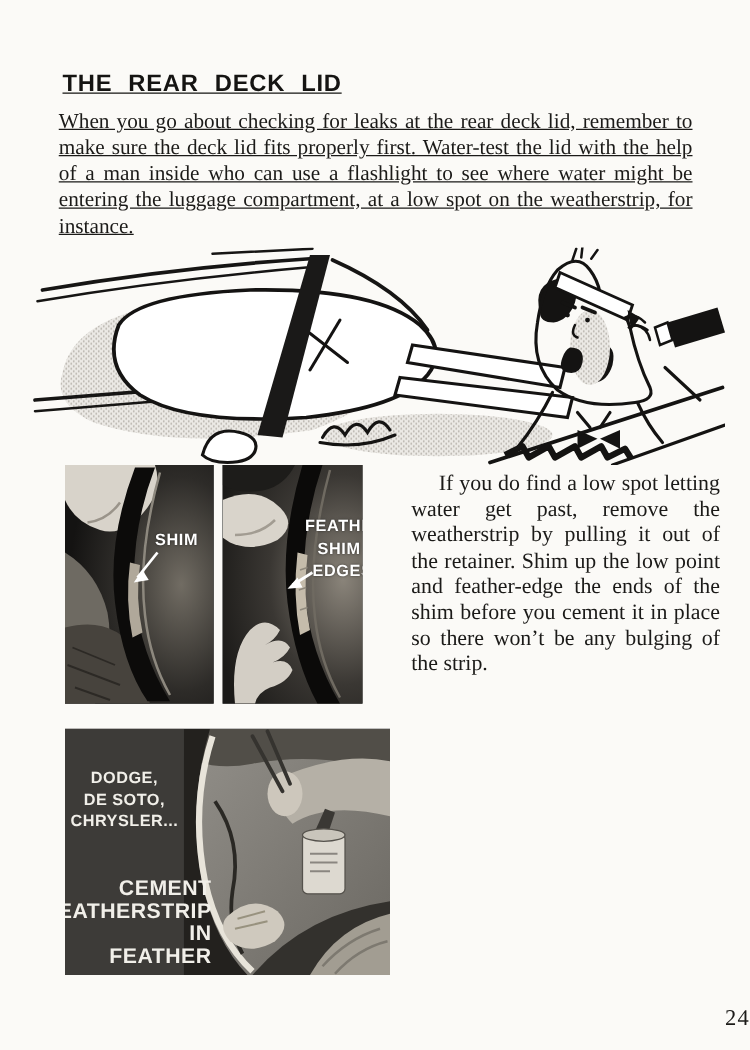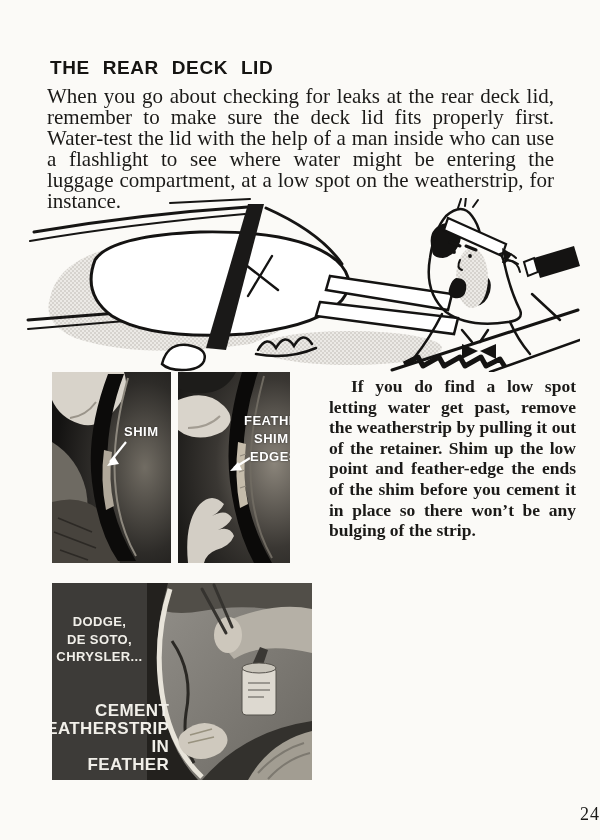--- a/index.html
+++ b/index.html
@@ -10,43 +10,43 @@
     color:#1b1a18;
     position:relative;
     overflow:hidden;
   }
   .page{position:absolute;inset:0;}
   .title{
     position:absolute;left:50px;top:57px;
     font-family:"Liberation Sans", sans-serif;
     font-weight:bold;font-size:19px;letter-spacing:.6px;word-spacing:7px;
     color:#151412;
+    text-decoration:underline;
   }
   .intro{
     position:absolute;left:47px;top:86px;width:507px;
-    font-size:21px;line-height:21px;text-align:justify;
+    font-size:17px;line-height:21px;text-align:justify;text-decoration:underline;
   }
   .cartoon{position:absolute;left:20px;top:198px;width:560px;height:174px;}
   .photo{position:absolute;overflow:hidden;background:#222;}
   .photo svg{position:absolute;left:0;top:0;}
   .photo-label{
     position:absolute;
     font-family:"Liberation Sans", sans-serif;
     font-weight:bold;color:#ffffff;
     letter-spacing:.5px;white-space:nowrap;
     text-shadow:0 0 2px rgba(0,0,0,.6);
   }
   #photo-shim{left:52px;top:372px;width:119px;height:191px;}
   #photo-feather{left:178px;top:372px;width:112px;height:191px;}
   #panel-cement{left:52px;top:583px;width:260px;height:197px;}
   .side-text{
     position:absolute;left:329px;width:247px;
     font-size:17.5px;line-height:20.6px;text-align:justify;
     text-indent:22px;
-    font-weight:bold;
   }
   #side-text-1{top:376px;}
   #side-text-2{top:614px;}
   .slab{
     position:absolute;left:0;top:0;width:95px;height:247px;
     background:#3d3b38;
     display:flex;flex-direction:column;align-items:center;
     font-family:"Liberation Sans", sans-serif;font-weight:bold;color:#f1efe9;
     text-align:center;
   }

